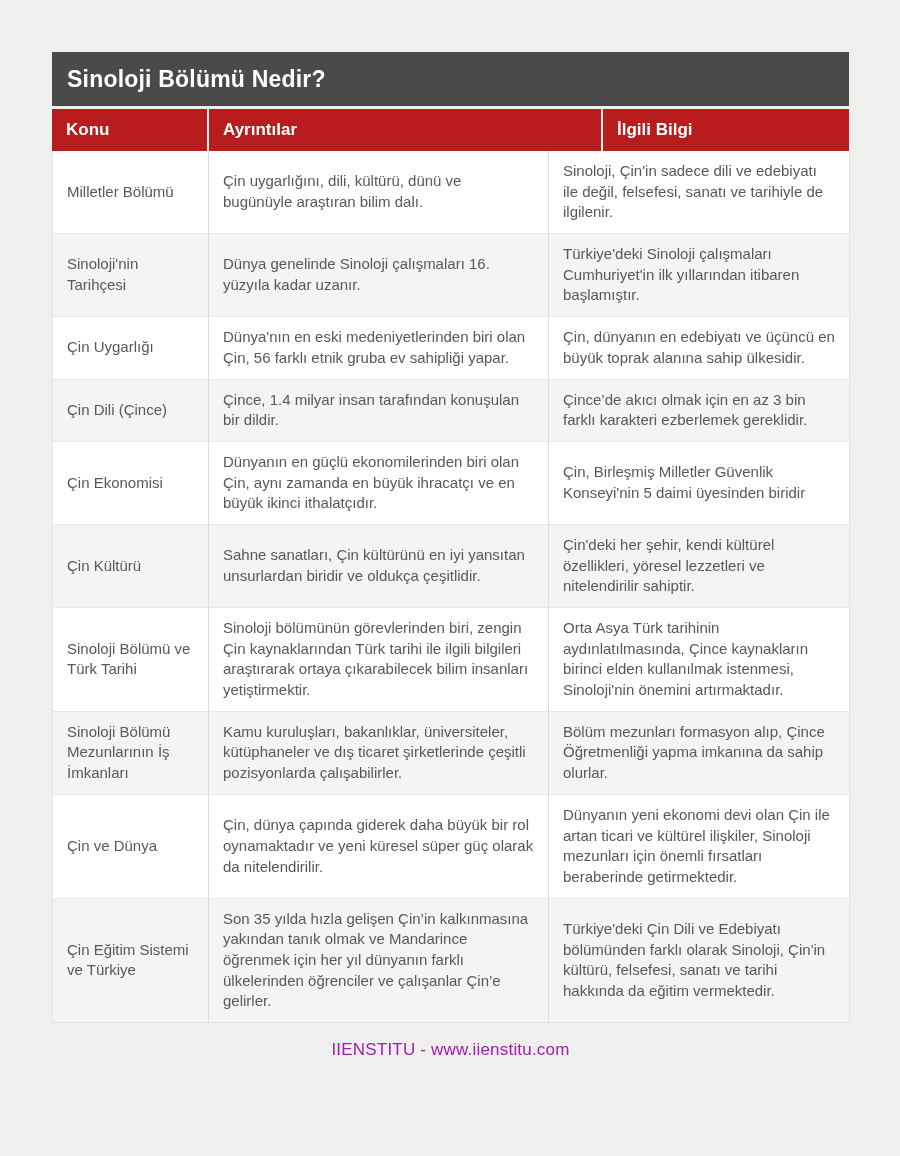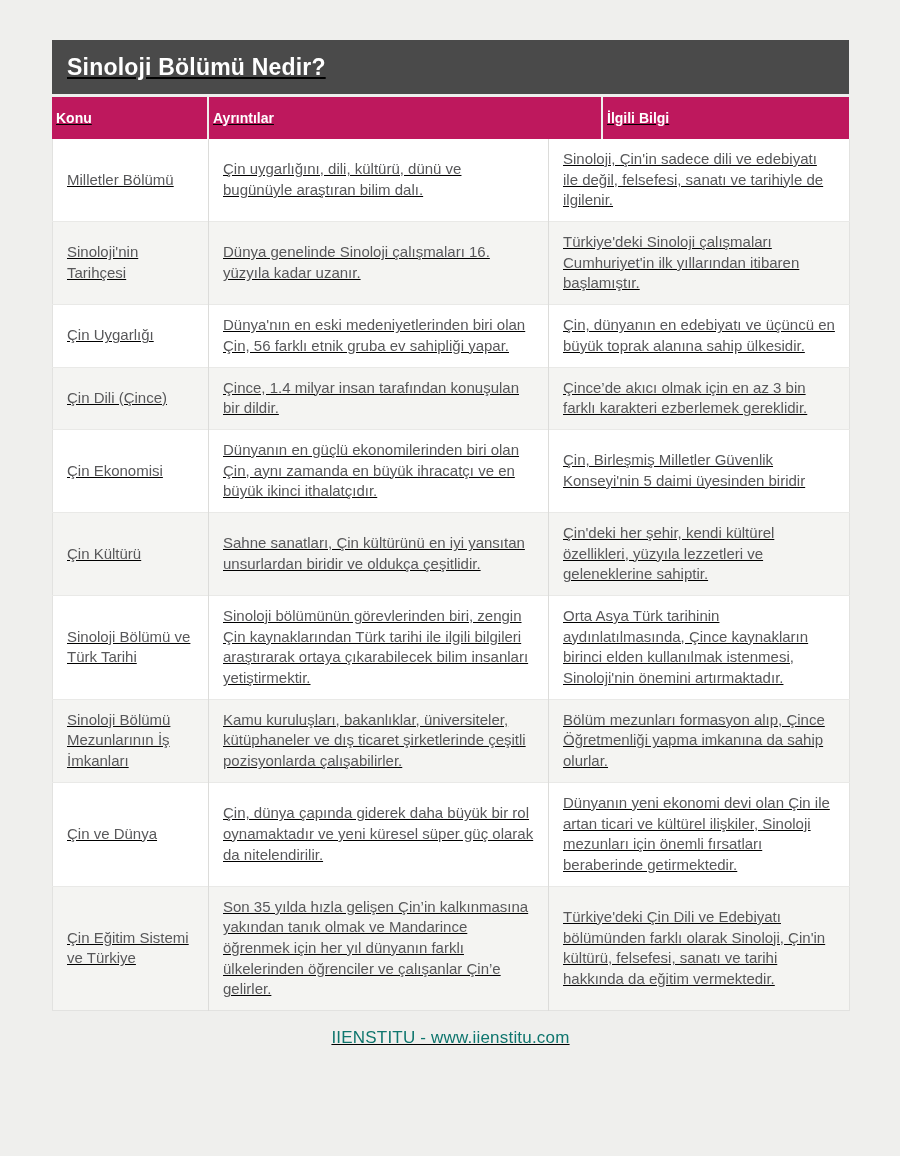--- a/index.html
+++ b/index.html
@@ -7,23 +7,22 @@
     padding: 0;
     width: 900px;
     height: 1156px;
     background: #efefed;
     font-family: "Liberation Sans", sans-serif;
     -webkit-font-smoothing: antialiased;
   }
   .sheet {
     position: absolute;
     left: 52px;
-    top: 40px;
+    top: 52px;
     width: 797px;
-    text-decoration: underline;
   }
   .title-bar {
     box-sizing: border-box;
     height: 54px;
     background: #4a4a4a;
     color: #ffffff;
     font-size: 23px;
     font-weight: 700;
     display: flex;
     align-items: center;
@@ -31,27 +30,27 @@
     margin-bottom: 3px;
     letter-spacing: 0.2px;
   }
   .header-row {
     display: flex;
     gap: 2px;
     height: 42px;
   }
   .header-cell {
     box-sizing: border-box;
-    background: #be185d;
+    background: #b91c1c;
     color: #ffffff;
-    font-size: 14px;
+    font-size: 17px;
     font-weight: 700;
     display: flex;
     align-items: center;
-    padding: 0 4px;
+    padding: 0 14px;
   }
   .hc-konu      { width: 155px; }
   .hc-ayrinti   { width: 392px; }
   .hc-ilgili    { flex: 1; }
 
   table.data {
     width: 797px;
     border-collapse: collapse;
     background: #ffffff;
     border: 1px solid #e2e2e0;
@@ -69,21 +68,21 @@
     line-height: 1.38;
     color: #58585a;
     border-top: 1px solid #e9e9e7;
   }
   table.data tr:first-child td { border-top: none; }
   table.data td + td { border-left: 1px solid #dcdcda; }
 
   .footer {
     margin-top: 17px;
     text-align: center;
-    color: #0f766e;
+    color: #a21caf;
     font-size: 17px;
     letter-spacing: 0.2px;
   }
 </style>
 </head>
 <body>
 
 <div class="sheet">
 
   <div class="title-bar">Sinoloji Bölümü Nedir?</div>
@@ -122,21 +121,21 @@
         <td>Çince’de akıcı olmak için en az 3 bin farklı karakteri ezberlemek gereklidir.</td>
       </tr>
       <tr>
         <td>Çin Ekonomisi</td>
         <td>Dünyanın en güçlü ekonomilerinden biri olan Çin, aynı zamanda en büyük ihracatçı ve en büyük ikinci ithalatçıdır.</td>
         <td>Çin, Birleşmiş Milletler Güvenlik Konseyi'nin 5 daimi üyesinden biridir</td>
       </tr>
       <tr>
         <td>Çin Kültürü</td>
         <td>Sahne sanatları, Çin kültürünü en iyi yansıtan unsurlardan biridir ve oldukça çeşitlidir.</td>
-        <td>Çin'deki her şehir, kendi kültürel özellikleri, yüzyıla lezzetleri ve geleneklerine sahiptir.</td>
+        <td>Çin'deki her şehir, kendi kültürel özellikleri, yöresel lezzetleri ve nitelendirilir sahiptir.</td>
       </tr>
       <tr>
         <td>Sinoloji Bölümü ve Türk Tarihi</td>
         <td>Sinoloji bölümünün görevlerinden biri, zengin Çin kaynaklarından Türk tarihi ile ilgili bilgileri araştırarak ortaya çıkarabilecek bilim insanları yetiştirmektir.</td>
         <td>Orta Asya Türk tarihinin aydınlatılmasında, Çince kaynakların birinci elden kullanılmak istenmesi, Sinoloji'nin önemini artırmaktadır.</td>
       </tr>
       <tr>
         <td>Sinoloji Bölümü Mezunlarının İş İmkanları</td>
         <td>Kamu kuruluşları, bakanlıklar, üniversiteler, kütüphaneler ve dış ticaret şirketlerinde çeşitli pozisyonlarda çalışabilirler.</td>
         <td>Bölüm mezunları formasyon alıp, Çince Öğretmenliği yapma imkanına da sahip olurlar.</td>

